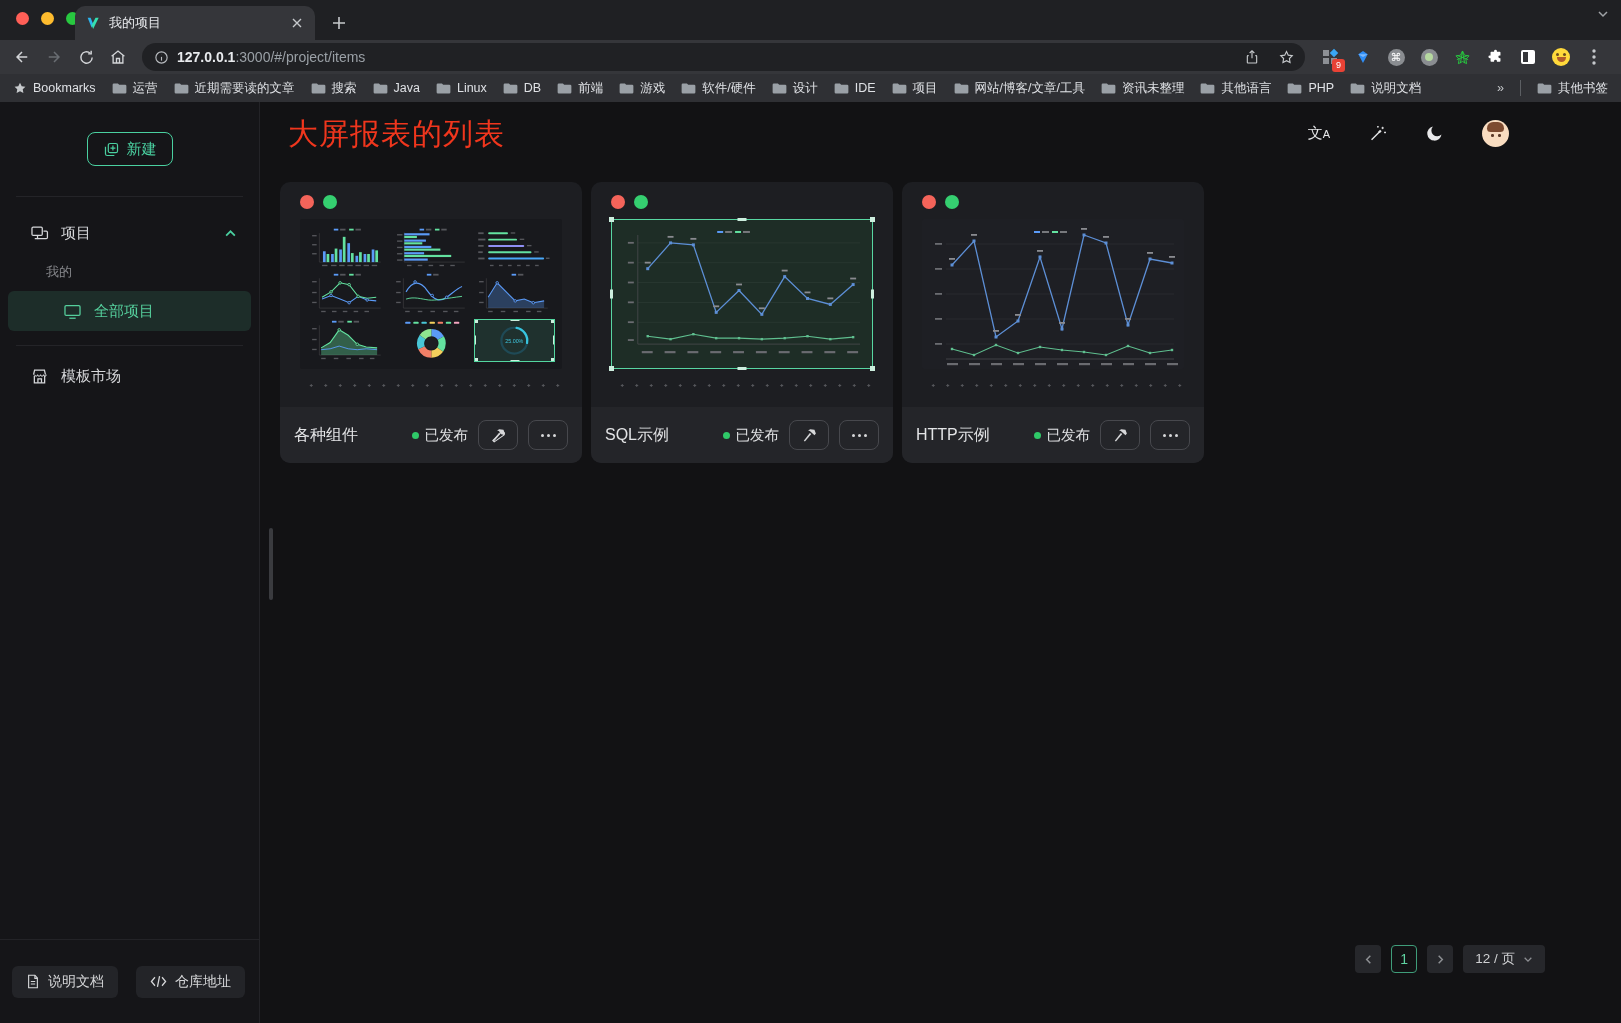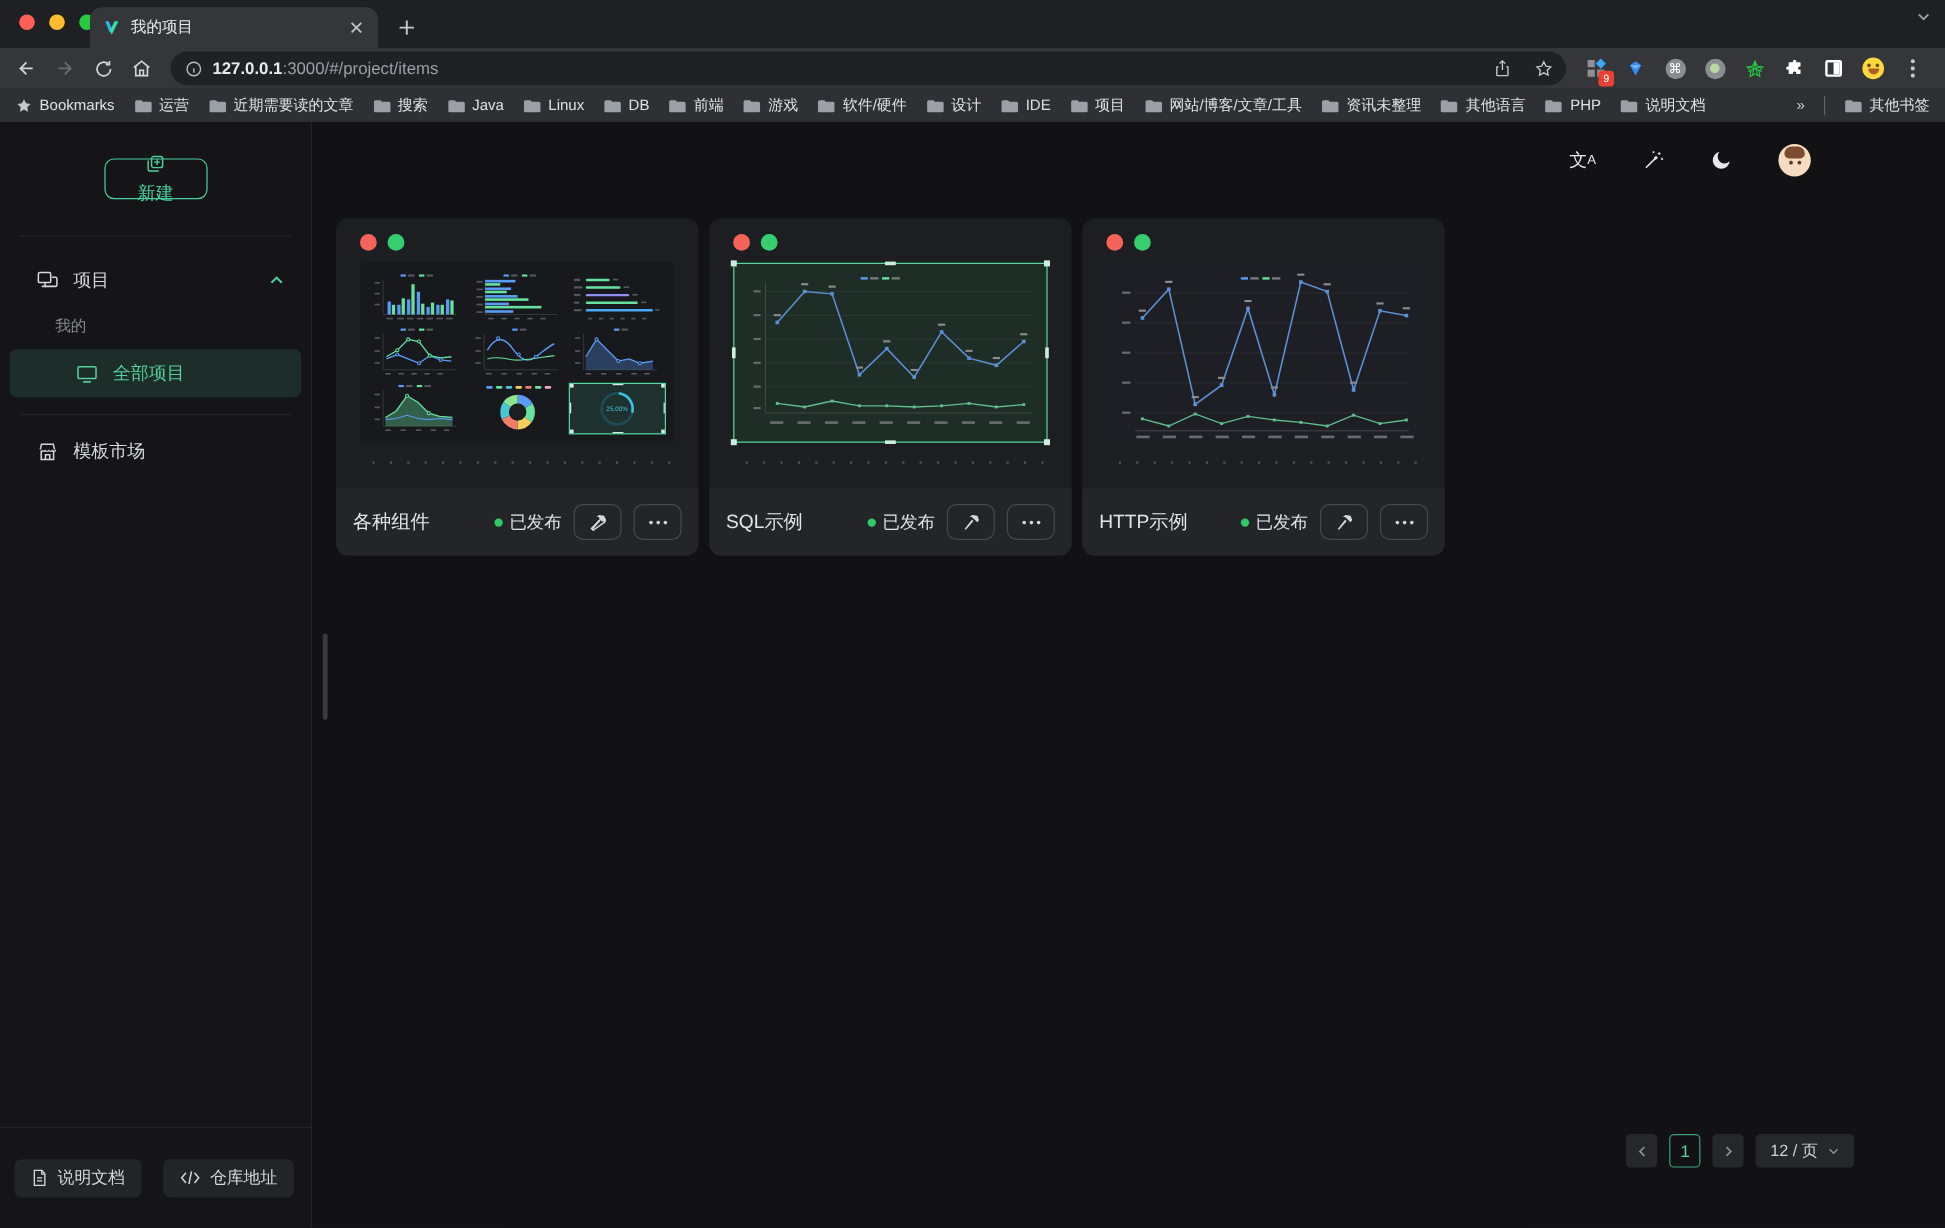--- a/index.html
+++ b/index.html
@@ -54,21 +54,21 @@
   .bm { display:flex; align-items:center; gap:6px; padding:3px 6px; border-radius:6px; white-space:nowrap; flex:0 0 auto; }
   .bm .fold { color:#9aa0a6; display:flex; }
   .bm-spacer { flex:1; }
   .bm-sep { width:1px; height:16px; background:#5c5f63; margin:0 6px; flex:0 0 auto; }
   .bm-overflow { color:#c6c9cc; padding:0 6px; }
 
   
   .page { display:flex; height:921px; background:#121214; }
   .sidebar { width:260px; background:#151518; border-right:1px solid #232327; position:relative; flex:0 0 auto; }
   .newbtn { margin:30px auto 0; width:86px; height:34px; border:1px solid #4ad0a0; border-radius:8px;
-    color:#4ad0a0; display:flex; align-items:center; justify-content:center; gap:7px; font-size:15px;flex-direction:column; }
+    color:#4ad0a0; display:flex; align-items:center; justify-content:center; gap:7px; font-size:15px; }
   .side-divider { height:1px; background:#242428; margin:30px 16px 0; }
   .side-row { display:flex; align-items:center; gap:12px; padding:0 22px 0 30px; height:44px; font-size:15px; color:#d6d7da; }
   .side-row .grow { flex:1; }
   .side-sub { padding-left:46px; height:34px; display:flex; align-items:center; font-size:13px; color:#87888c; }
   .side-item { display:flex; align-items:center; gap:12px; margin:2px 8px; padding-left:55px; height:40px; border-radius:6px; font-size:15px; color:#cfd0d4; }
   .side-item.active { background:rgba(86,210,163,.13); color:#55cf9c; }
   .chev-up { color:#4ad0a0; }
   .side-bottom { position:absolute; left:0; right:0; bottom:0; height:84px; border-top:1px solid #232327; display:flex; align-items:center; gap:18px; padding:0 12px; }
   .ghostbtn { height:32px; background:#232428; border-radius:6px; display:flex; align-items:center; gap:8px; padding:0 14px; font-size:14px; color:#d6d7d9; }
 
@@ -507,20 +507,21 @@
               <path d="M7 3L2 9l5 6M17 3l5 6-5 6M13.5 1.5l-3 15"></path>
             </svg>
         </span>
         <span>仓库地址</span>
       </div>
     </div>
   </div>
 
   <div class="main">
     <div class="main-scrollthumb"></div>
+    <div class="page-title">大屏报表的列表</div>
 
     <div class="head-icons">
       <span class="hicon trans">
           <span>文</span>
           <span class="lat">A</span>
         </span>
       <span class="hicon">
         <svg width="19" height="19" viewBox="0 0 24 24" fill="none" stroke="currentColor" stroke-width="1.7">
             <path d="M4.5 20L15 9.5"></path>
             <path d="M14 8.5l2 2" stroke-width="3.4"></path>

